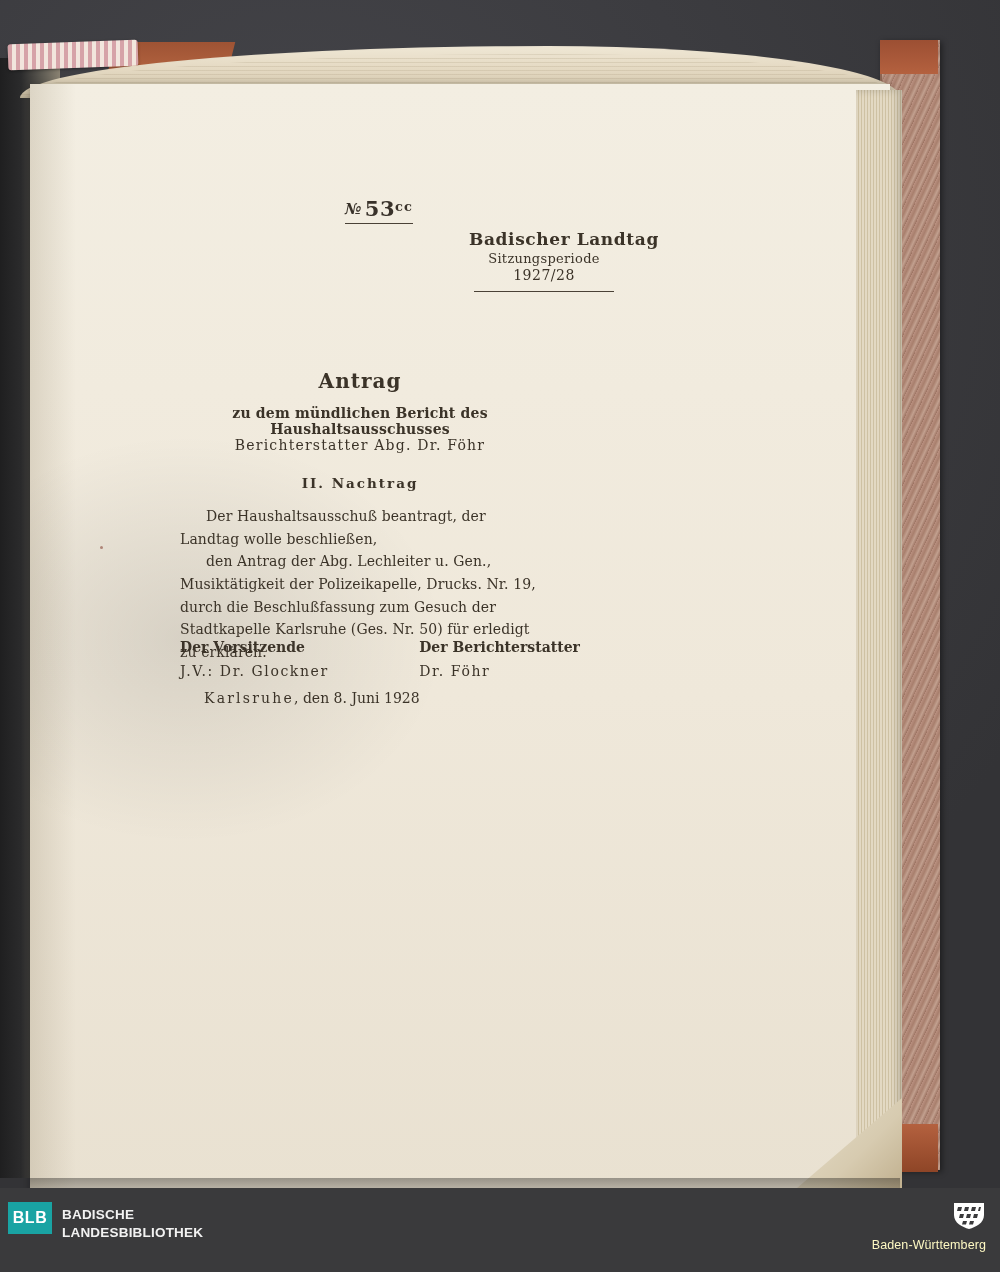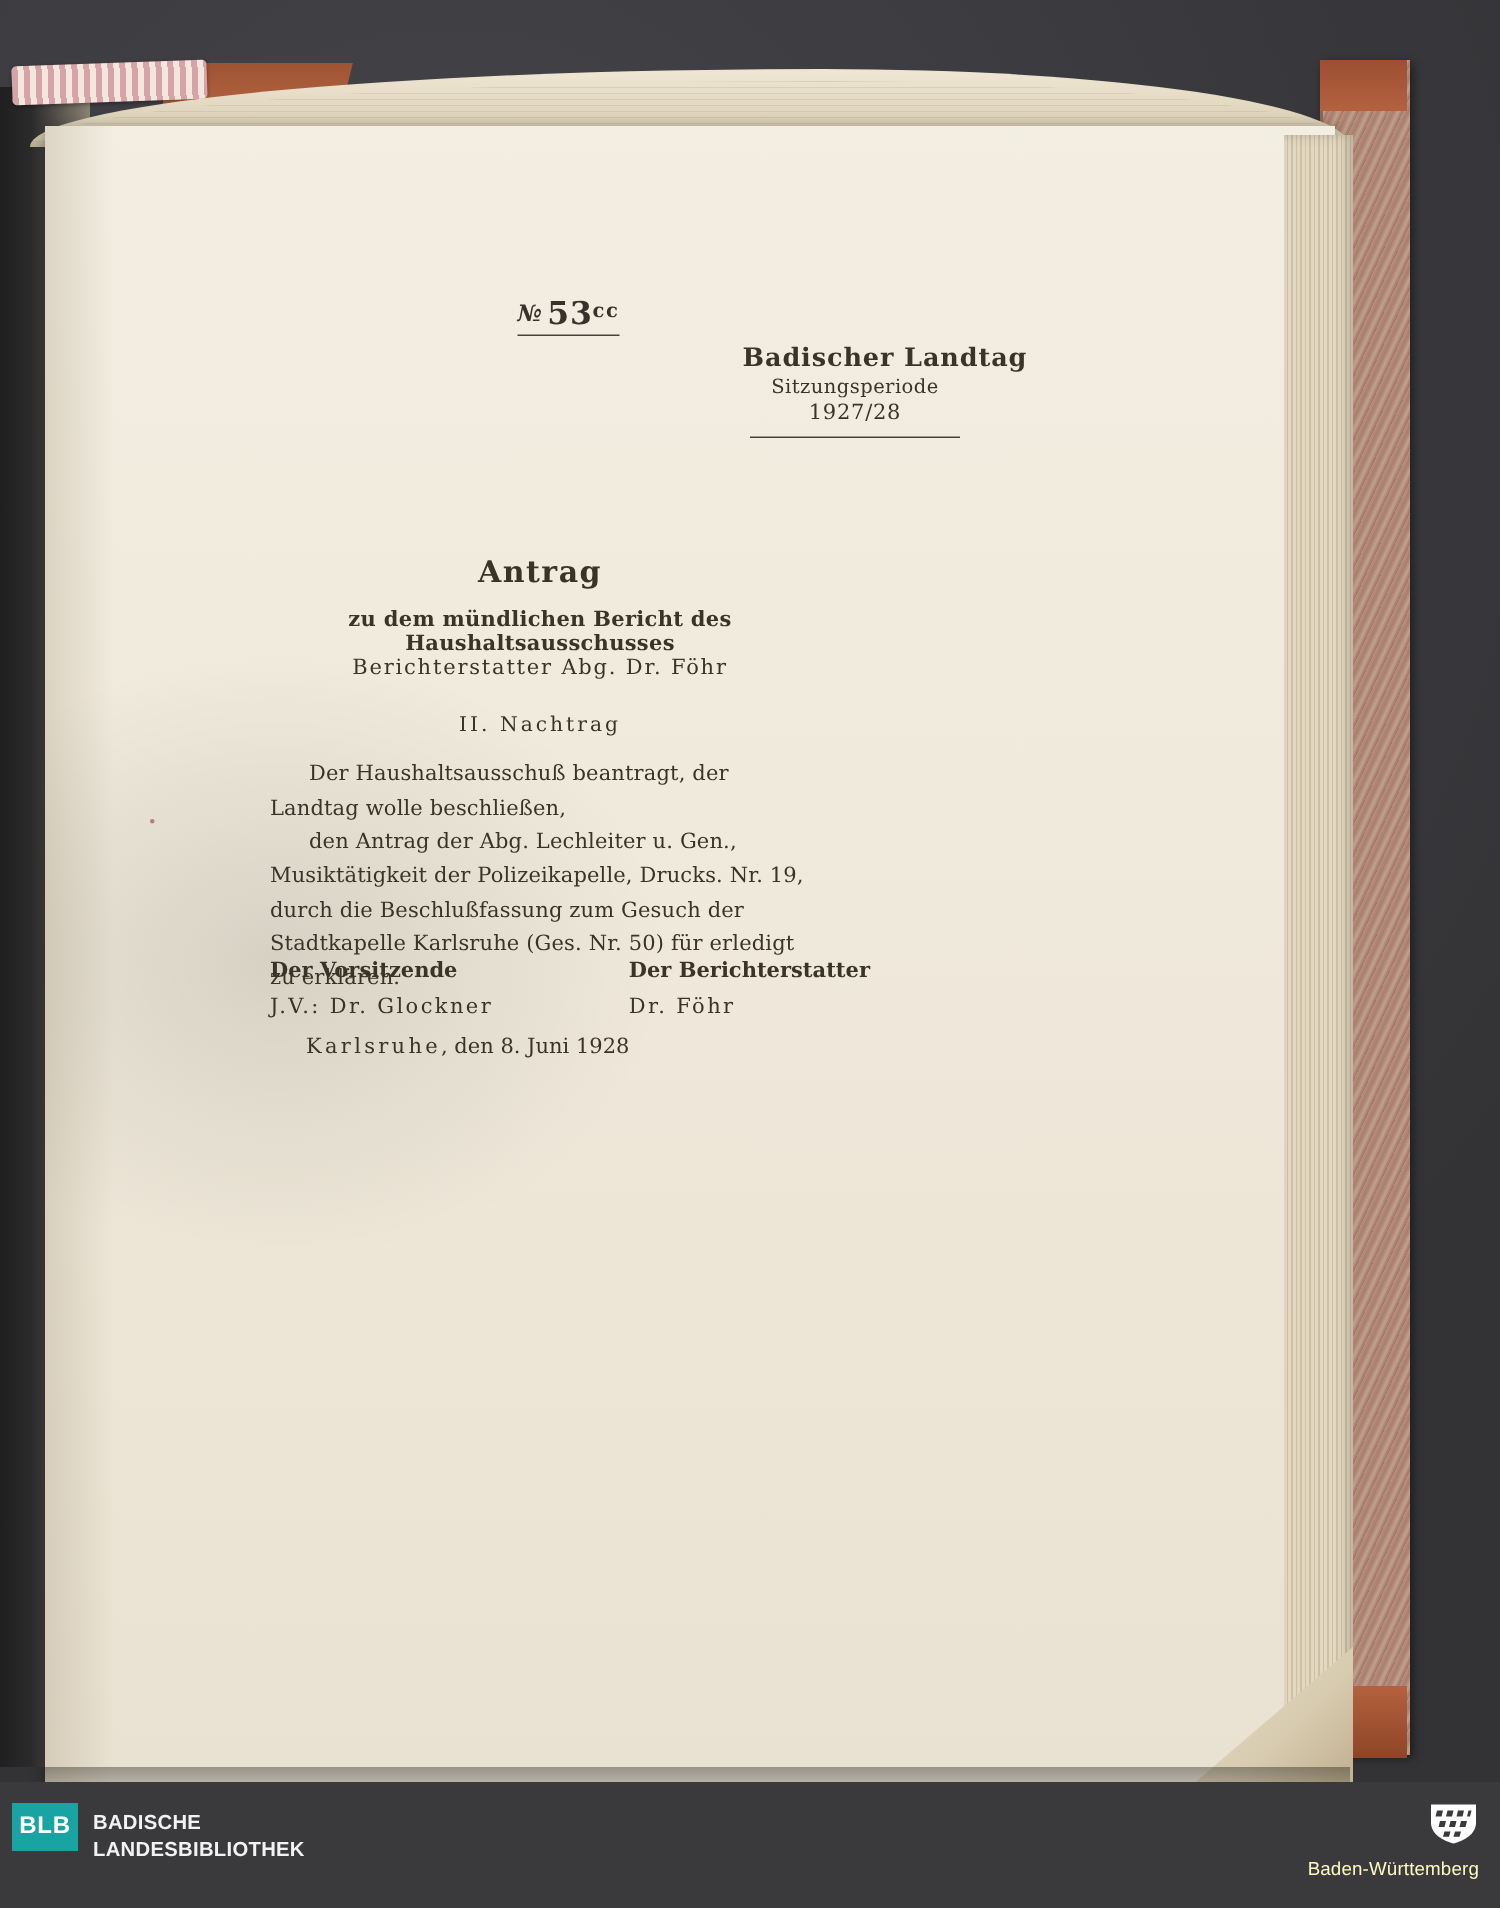--- a/index.html
+++ b/index.html
@@ -198,21 +198,21 @@
     margin-right: 3px;
   }
   .doc-number .num-suffix {
     font-size: 13px;
     vertical-align: 5px;
     letter-spacing: 1px;
   }
 
   .masthead {
     position: absolute;
-    left: 465px;
+    left: 439px;
     top: 145px;
     width: 150px;
     text-align: center;
   }
   .masthead .mh-title {
     font-family: "DejaVu Serif", serif;
     font-weight: 700;
     font-size: 17px;
     letter-spacing: .6px;
     white-space: nowrap;
@@ -268,21 +268,21 @@
     margin-bottom: 18px;
   }
   .reporter {
     font-family: "DejaVu Serif", serif;
     font-size: 14px;
     letter-spacing: 1.2px;
     margin-bottom: 22px;
   }
   .nachtrag {
     font-family: "DejaVu Serif", serif;
-    font-weight: 400;
+    font-weight: 700;
     font-size: 13.5px;
     letter-spacing: 2px;
     margin-bottom: 14px;
   }
 
   .para {
     text-align: left;
     font-family: "DejaVu Serif", serif;
     font-size: 14px;
     line-height: 1.62;

